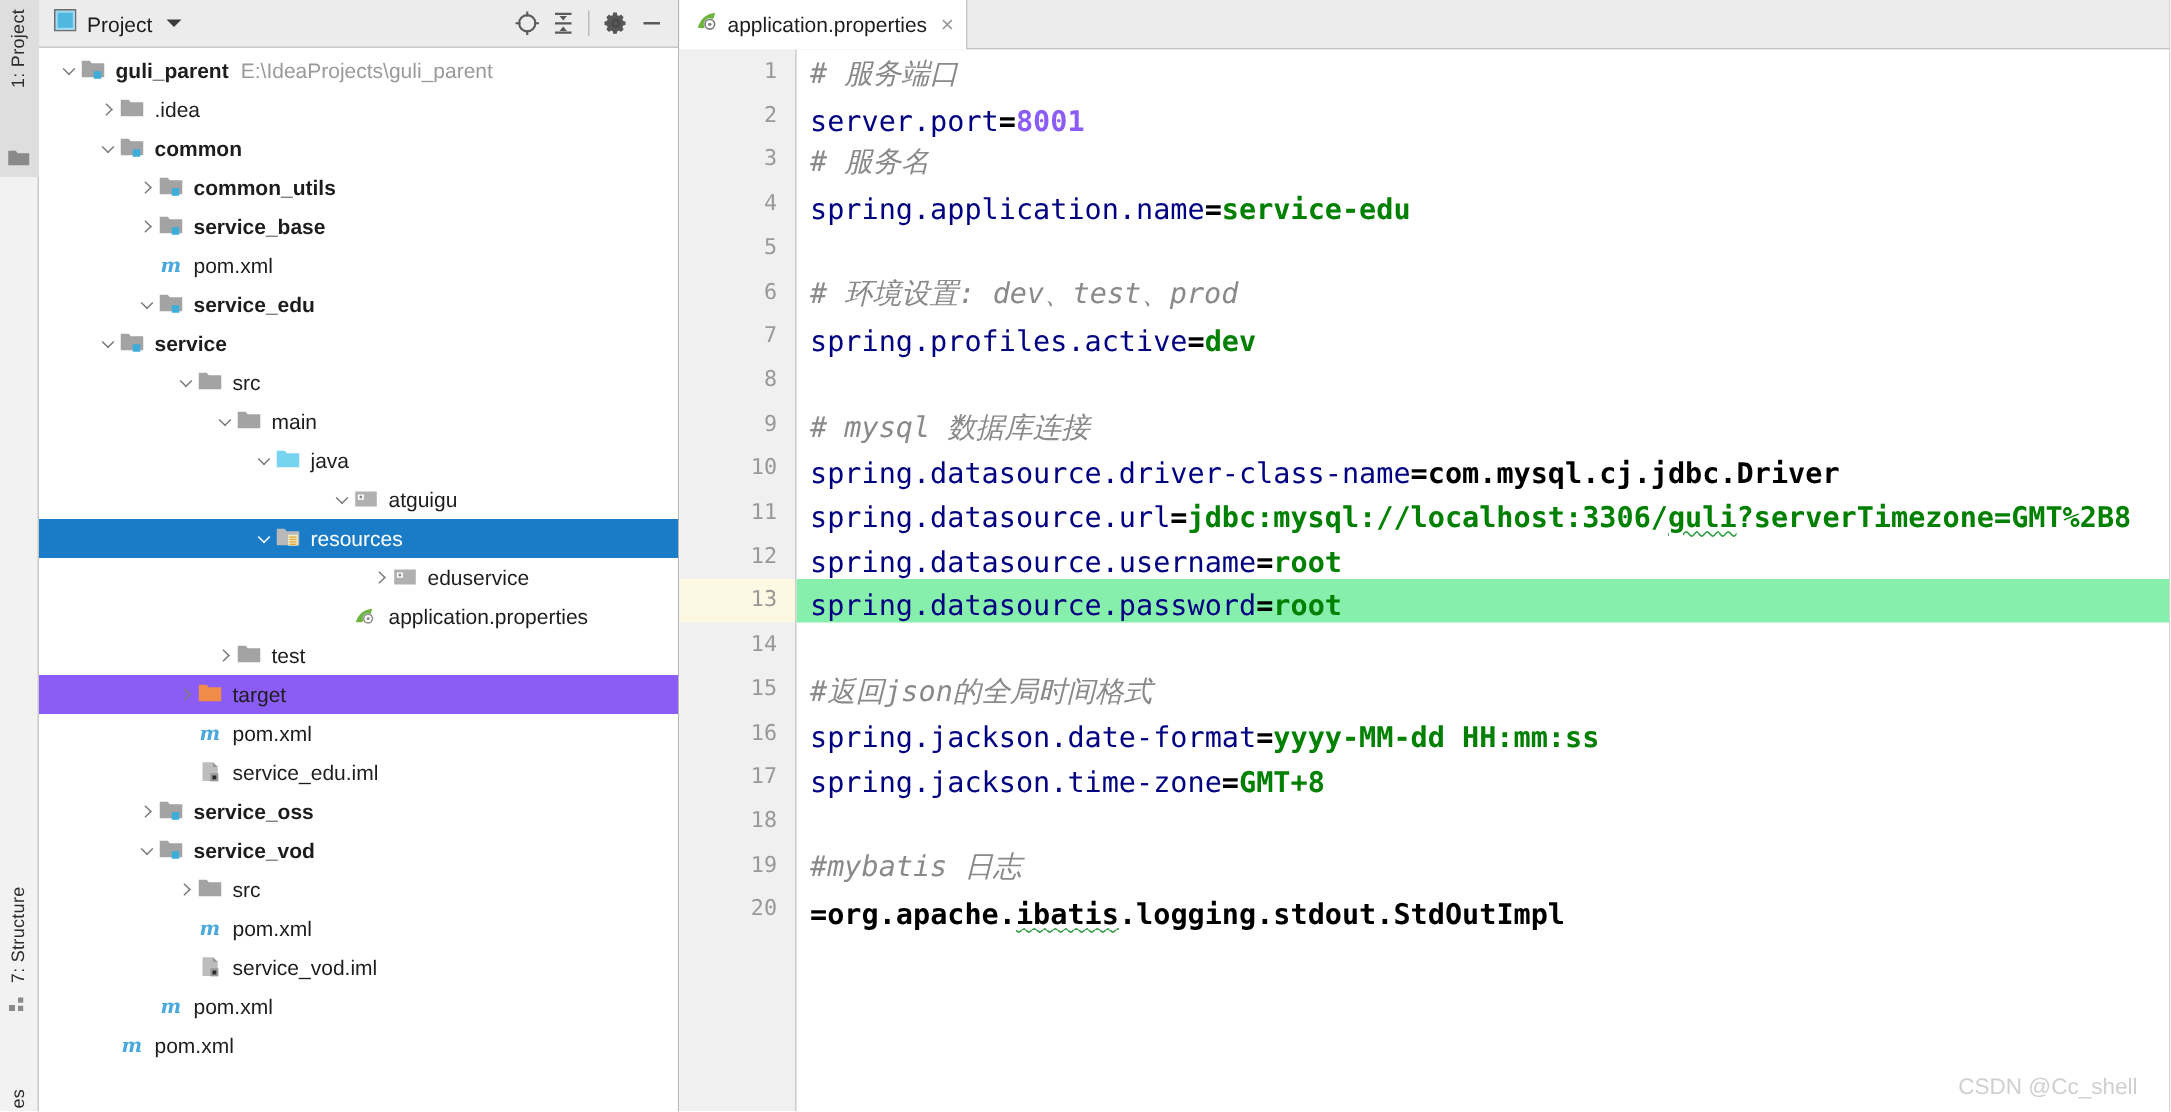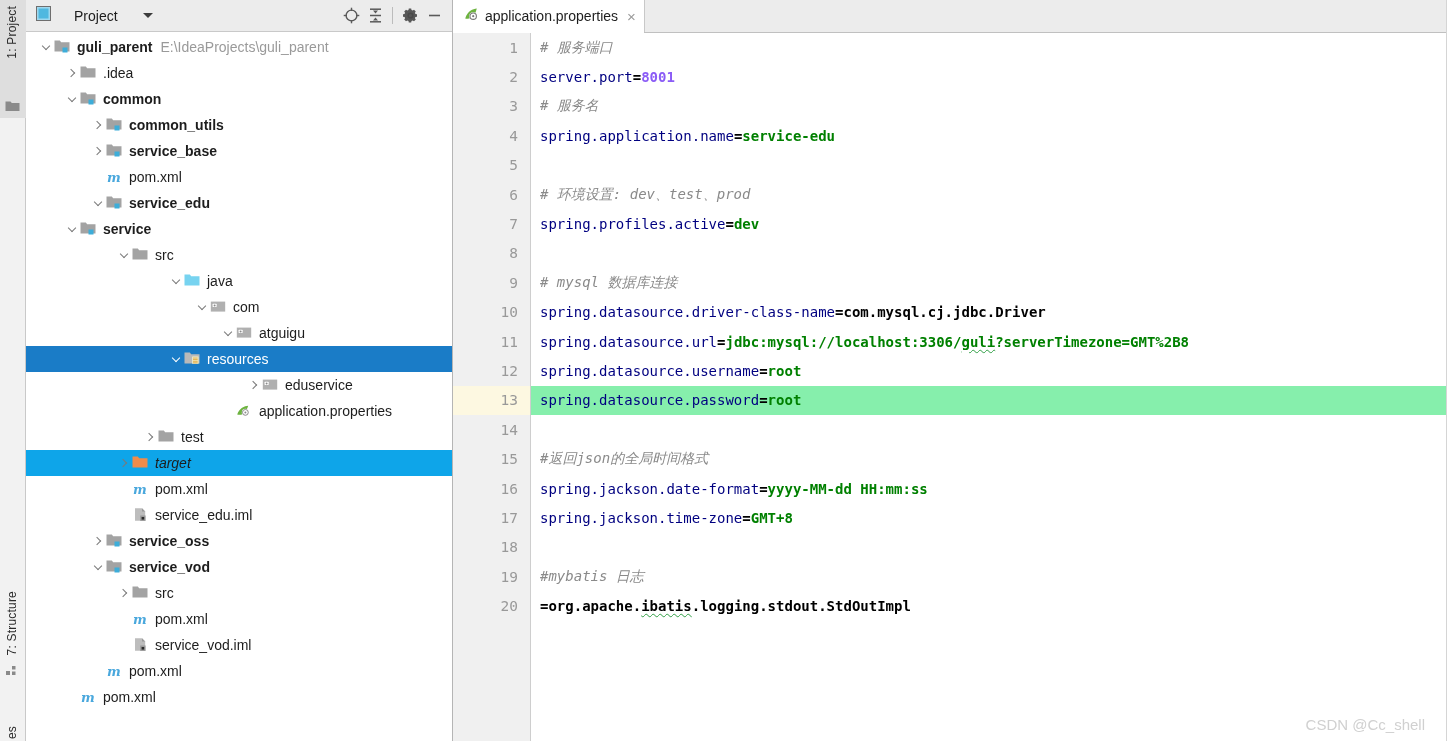--- a/index.html
+++ b/index.html
@@ -48,21 +48,21 @@
     position: relative;
   }
   .panel-header {
     height: 32px;
     background: #ececec;
     border-bottom: 1px solid #c9c9c9;
     display: flex; align-items: center;
     padding: 0 6px 0 10px;
     flex: 0 0 32px;
   }
-  .panel-title-wrap { display:flex; align-items:center; gap:23px; cursor: default; }
+  .panel-title-wrap { display:flex; align-items:center; gap:7px; cursor: default; }
   .panel-title { font-size: 14px; color: #1c1c1c; }
   .chev-down {
     width: 0; height: 0;
     border-left: 5px solid transparent;
     border-right: 5px solid transparent;
     border-top: 5px solid #3c3c3c;
     margin-left: 2px;
   }
   .panel-header-spacer { flex: 1 1 auto; }
   .hdr-btn {
@@ -83,21 +83,21 @@
     height: 26px;
     display: flex;
     align-items: center;
     white-space: nowrap;
     font-size: 14px;
     color: #1d1d1d;
     cursor: default;
     position: relative;
   }
   .row.selected { background: #1a7cc7; color: #ffffff; }
-  .row.highlight { background: #0ea5e9; font-style: italic; }
+  .row.highlight { background: #8b5cf6; }
   .arrow {
     width: 16px; height: 16px;
     flex: 0 0 16px;
     display: flex; align-items: center; justify-content: center;
     position: relative;
   }
   .arrow.none { visibility: hidden; }
   .arrow i {
     display: block;
     width: 6px; height: 6px;
@@ -163,23 +163,23 @@
   }
   .gutter-line.caret { background: #fdf8e1; }
   .code {
     flex: 1 1 auto;
     position: relative;
     overflow: hidden;
     padding-left: 9px;
   }
   .cline {
     height: 29.4px;
-    display: flex; align-items: center;
+    display: flex; align-items: flex-end;
     font-family: "DejaVu Sans Mono", monospace;
-    font-size: 14px;
+    font-size: 19px;
     white-space: pre;
     cursor: text;
   }
   .cline.caret { background: #86efac; margin-left: -9px; padding-left: 9px; }
   .tok-comment { color: #8a8a8a; font-style: italic; }
   .tok-key { color: #000080; font-weight: normal; }
   .tok-eq { color: #000000; font-weight: bold; }
   .tok-val { color: #008000; font-weight: bold; }
   .tok-num { color: #8b5cf6; font-weight: bold; }
   .tok-plain { color: #000000; font-weight: bold; }
@@ -365,40 +365,38 @@
           <div style="width: 90px; flex: 0 0 90px;"></div>
           <div class="arrow down">
             <i></i>
           </div>
           <div class="ic"><span style="display: inline-block;"><svg width="18" height="15" viewBox="0 0 18 15">
                 <path d="M0.5 1.5h5.3l1.4 1.7H15.5v9.3H0.5z" fill="#a3a3a3"></path>
               </svg></span></div>
           <span class="lbl">src</span>
         </div>
         <div class="row">
+          <div style="width: 116px; flex: 0 0 116px;"></div>
+          <div class="arrow down">
+            <i></i>
+          </div>
+          <div class="ic"><span style="display: inline-block;"><svg width="18" height="15" viewBox="0 0 18 15">
+                <path d="M0.5 1.5h5.3l1.4 1.7H15.5v9.3H0.5z" fill="#a3a3a3"></path>
+              </svg></span></div>
+          <span class="lbl">main</span>
+        </div>
+        <div class="row">
           <div style="width: 142px; flex: 0 0 142px;"></div>
           <div class="arrow down">
             <i></i>
           </div>
           <div class="ic"><span style="display: inline-block;"><svg width="18" height="15" viewBox="0 0 18 15">
                 <path d="M0.5 1.5h5.3l1.4 1.7H15.5v9.3H0.5z" fill="#77d3f0"></path>
               </svg></span></div>
           <span class="lbl">java</span>
-        </div>
-        <div class="row">
-          <div style="width: 168px; flex: 0 0 168px;"></div>
-          <div class="arrow down">
-            <i></i>
-          </div>
-          <div class="ic"><span style="display: inline-block;"><svg width="18" height="15" viewBox="0 0 18 15">
-                <path d="M0.8 2.6h14.4v10H0.8z" fill="#b0b0b0"></path>
-                <rect x="2.6" y="4.7" width="4" height="3.4" rx="0.5" fill="#ffffff"></rect>
-                <circle cx="4.6" cy="6.4" r="1" fill="#8a8a8a"></circle>
-              </svg></span></div>
-          <span class="lbl">com</span>
         </div>
         <div class="row">
           <div style="width: 194px; flex: 0 0 194px;"></div>
           <div class="arrow down">
             <i></i>
           </div>
           <div class="ic"><span style="display: inline-block;"><svg width="18" height="15" viewBox="0 0 18 15">
                 <path d="M0.8 2.6h14.4v10H0.8z" fill="#b0b0b0"></path>
                 <rect x="2.6" y="4.7" width="4" height="3.4" rx="0.5" fill="#ffffff"></rect>
                 <circle cx="4.6" cy="6.4" r="1" fill="#8a8a8a"></circle>

